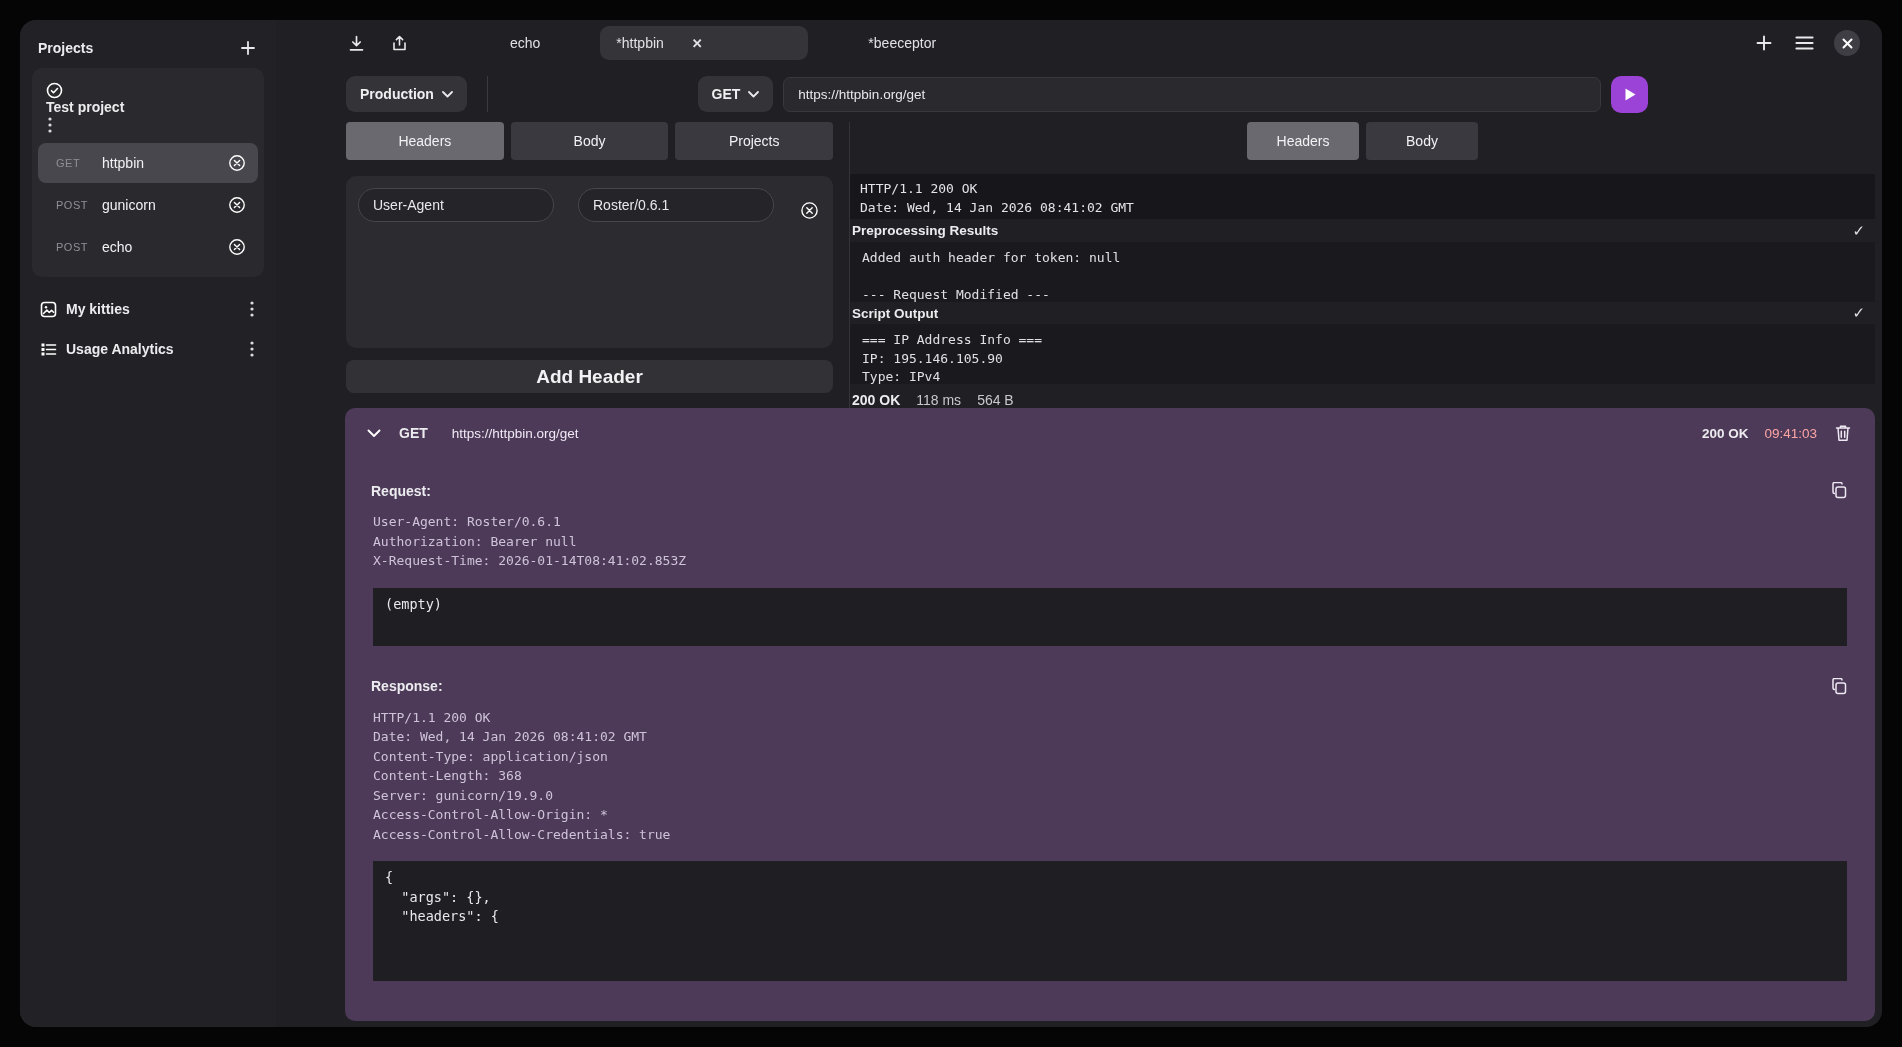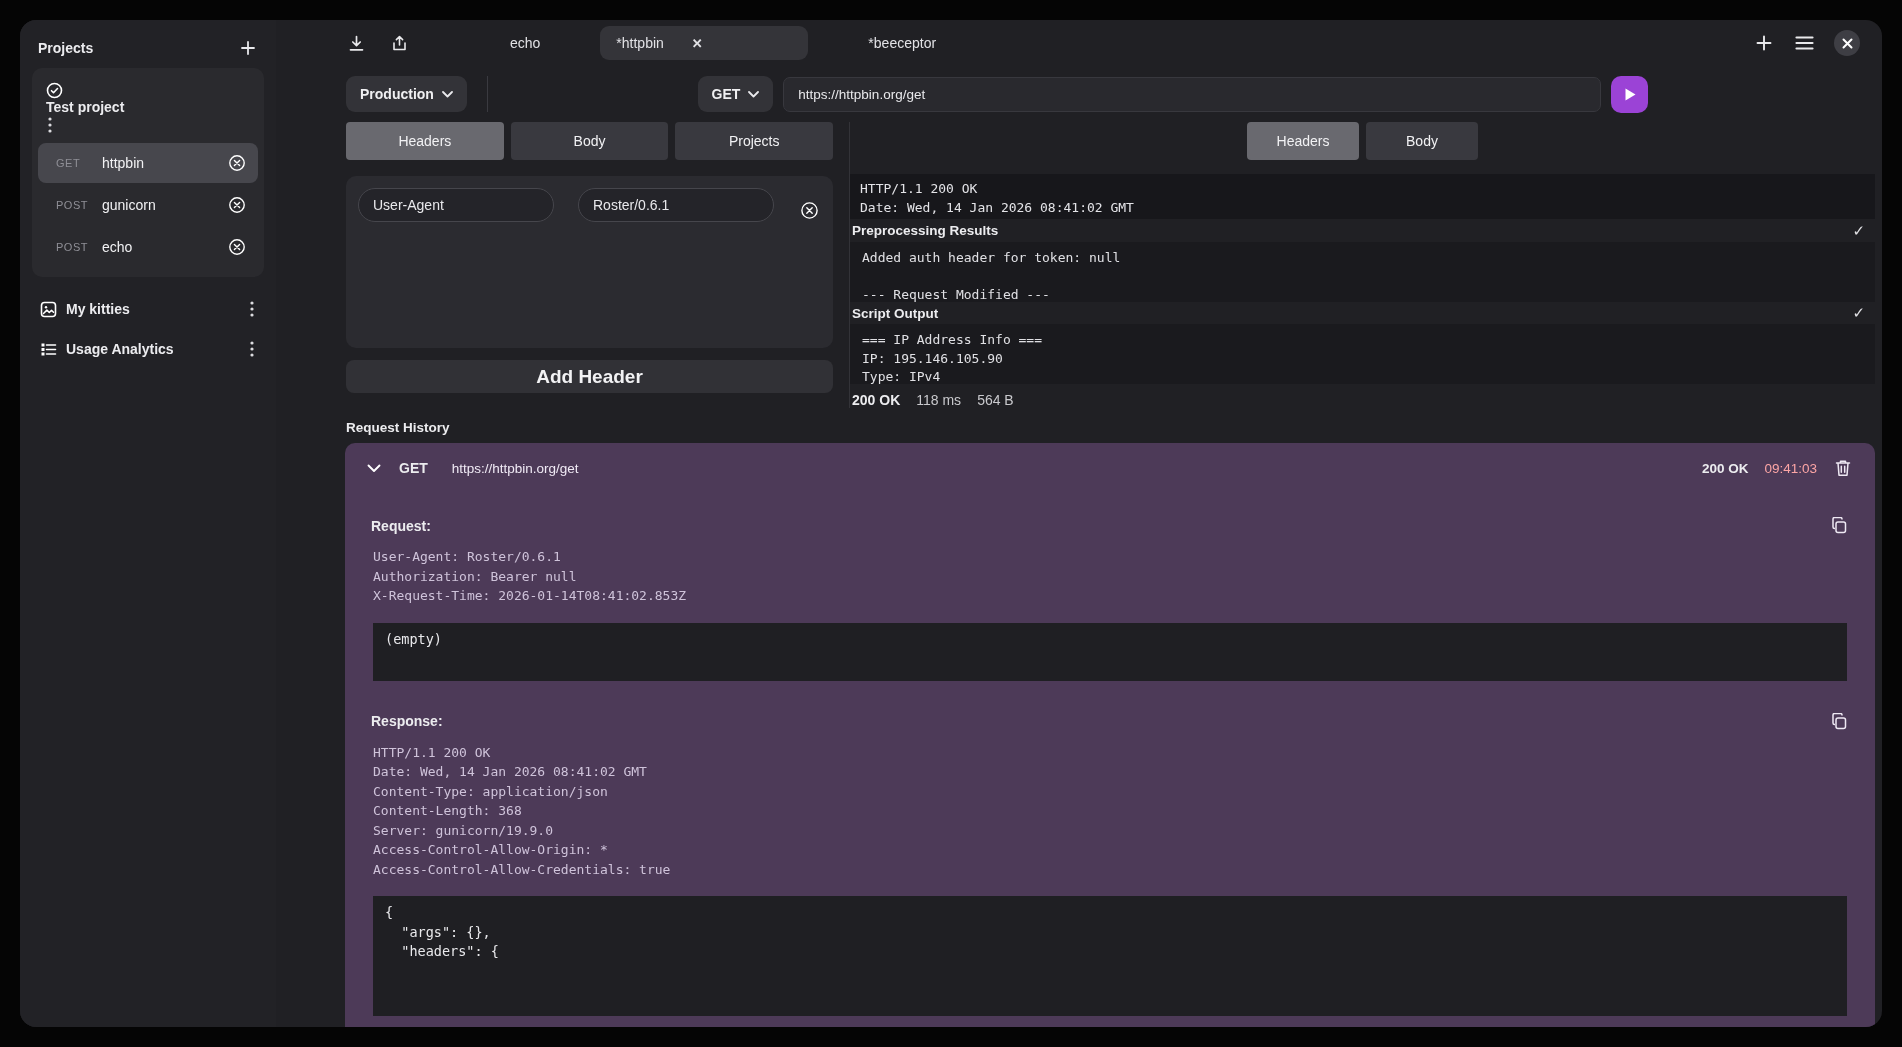--- a/index.html
+++ b/index.html
@@ -350,21 +350,20 @@
 Type: IPv4
 Location: Netherlands</div>
         <div class="status-row">
           <span class="status-code">200 OK</span>
           <span class="status-dim">118 ms</span>
           <span class="status-dim">564 B</span>
         </div>
       </div>
     </div>
 
-    <div class="hist-label">Request History</div>
 
     <div class="hist-card">
       <div class="hist-head">
         <span>
           <svg width="14" height="9" viewBox="0 0 14 9">
               <path d="M1.5 1.5L7 7l5.5-5.5" stroke="#fff" stroke-width="1.9" fill="none" stroke-linecap="round" stroke-linejoin="round"></path>
             </svg>
         </span>
         <span class="hist-method">GET</span>
         <span class="hist-url">https://httpbin.org/get</span>

